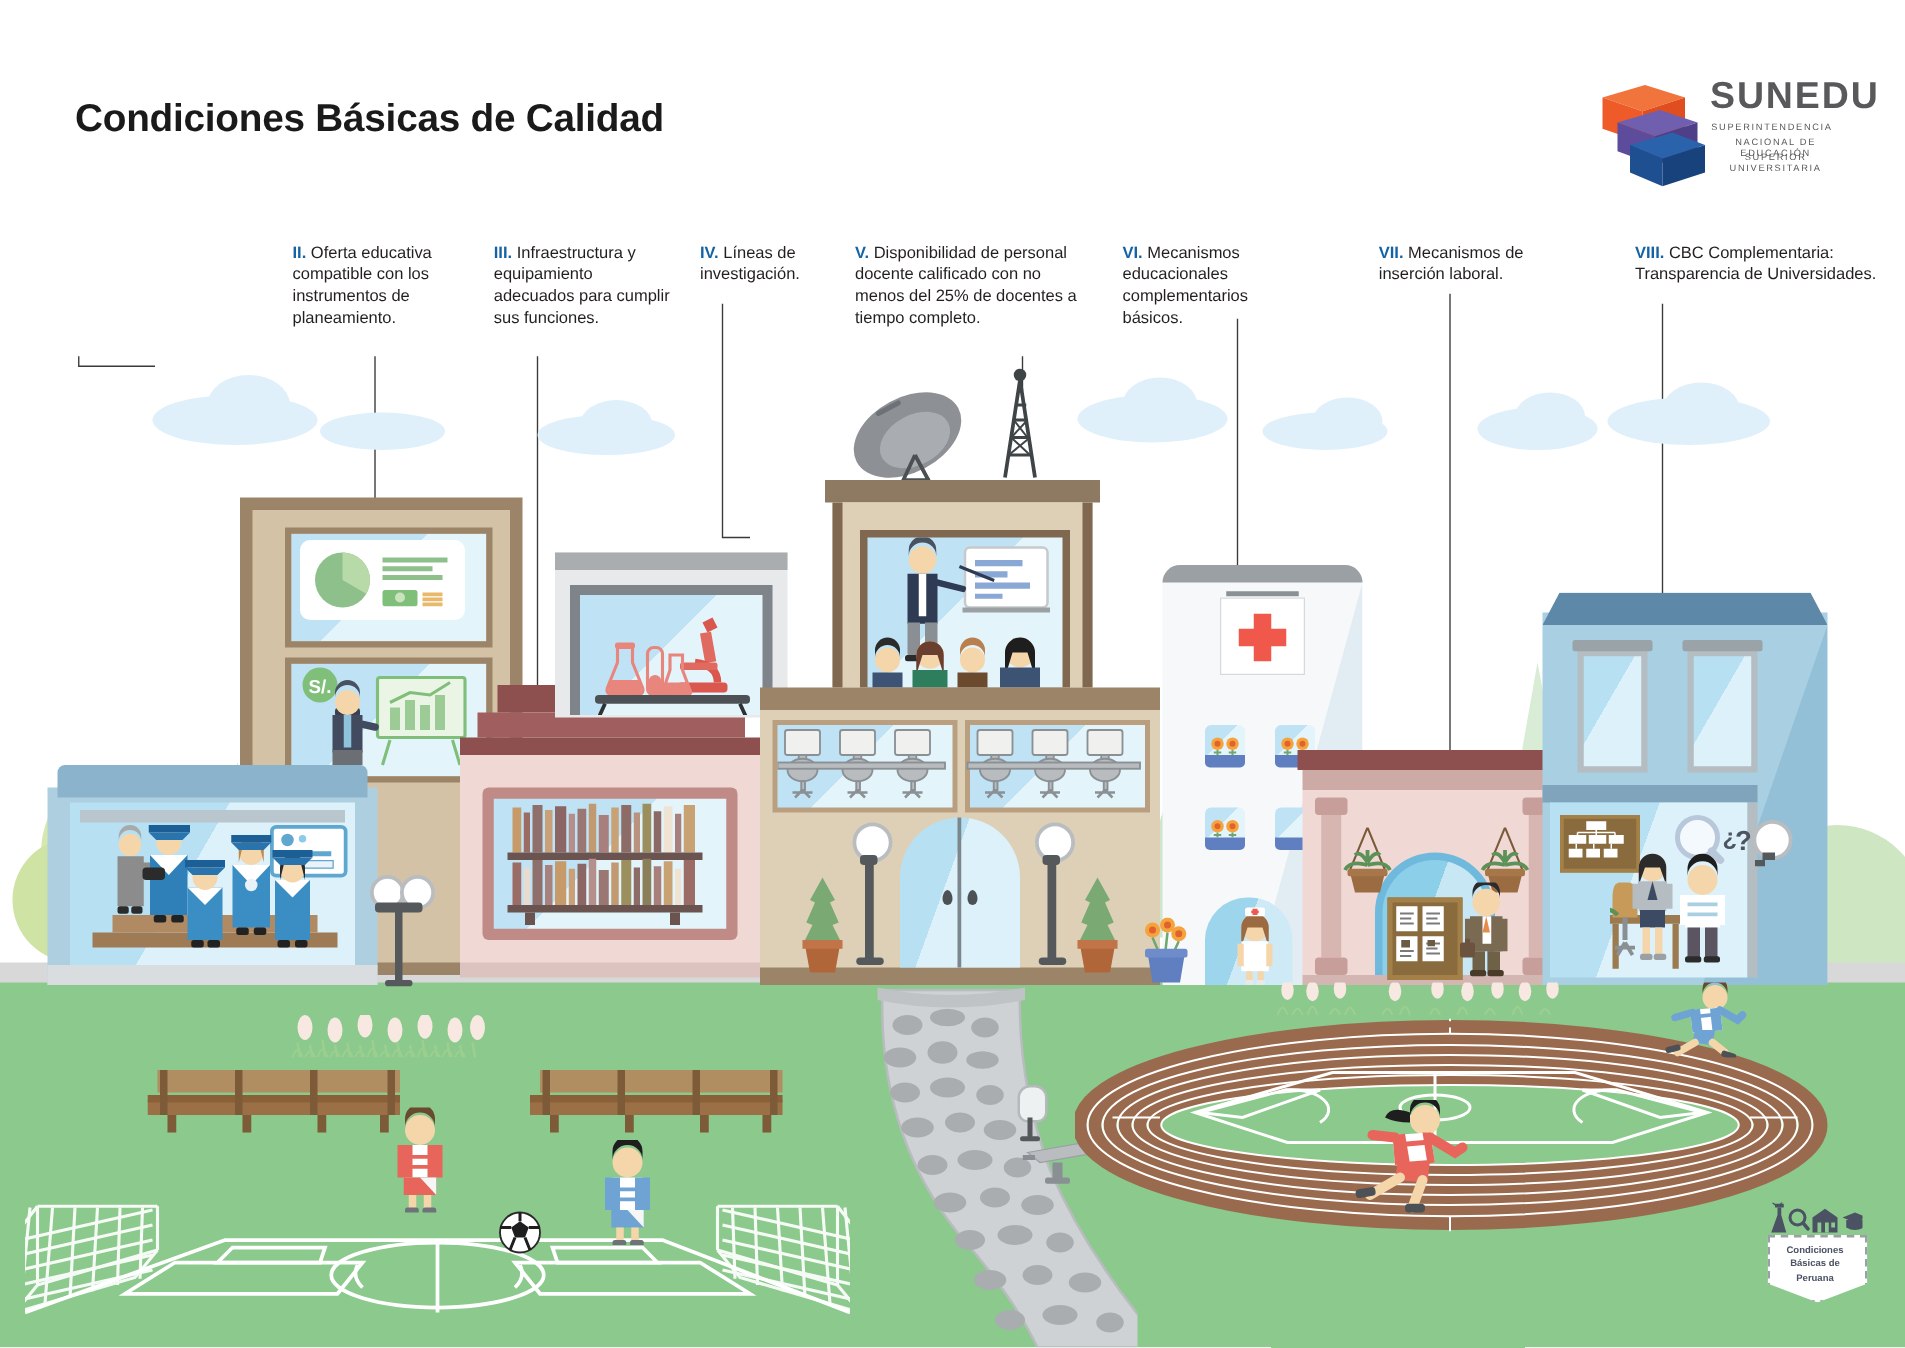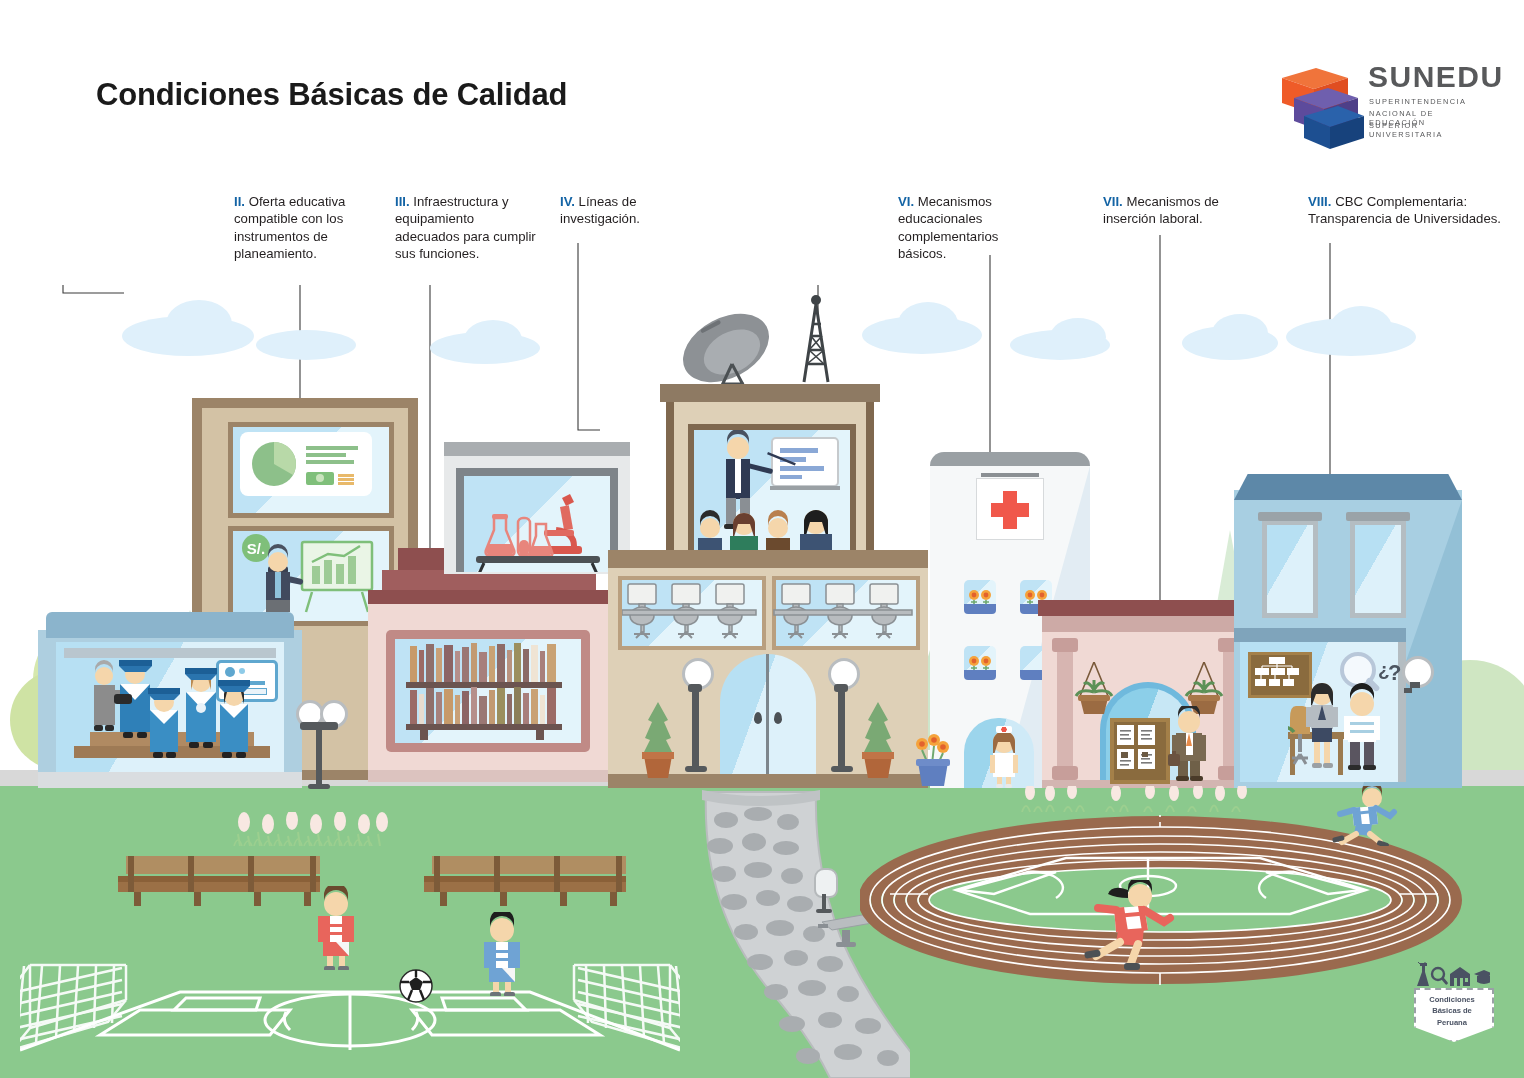--- a/index.html
+++ b/index.html
@@ -2,26 +2,26 @@
 <html><head>
 <meta charset="utf-8">
 <style>
   html,body{margin:0;padding:0;background:#fff;}
   body{width:1524px;height:1078px;overflow:hidden;
        font-family:"Liberation Sans","DejaVu Sans",sans-serif;}
   #stage{position:relative;width:1524px;height:1078px;background:#ffffff;overflow:hidden;}
 
   
   #title-block{position:absolute;left:60px;top:78px;}
-  #main-title{font-size:31px;font-weight:bold;color:#1a1a1a;letter-spacing:-.2px;line-height:1.12;margin-left:36px;}
+  #main-title{font-size:31px;font-weight:bold;color:#1a1a1a;letter-spacing:-.2px;line-height:1.12;}
   #sub-title{font-size:25px;color:#333;line-height:1.2;margin-top:3px;font-weight:400;}
 
   #logo{position:absolute;right:52px;top:52px;width:200px;height:100px;}
   #logo .lt{position:absolute;left:96px;top:8px;color:#58595b;font-size:30px;font-weight:bold;letter-spacing:1.5px;}
-  #logo .ls{position:absolute;left:97px;font-size:7.4px;color:#58595b;letter-spacing:1.35px;}
+  #logo .ls{position:absolute;left:97px;font-size:7.4px;color:#58595b;letter-spacing:1.35px;text-align:center;}
 
   
   .cap{position:absolute;font-size:13.2px;line-height:1.32;color:#231f20;}
   .cap b{color:#1464a5;font-weight:bold;}
 
   
   #ground{position:absolute;left:0;top:786px;width:1524px;height:292px;background:#8bc98d;}
   #sidewalk{position:absolute;left:0;top:770px;width:1524px;height:18px;background:#d8d8d8;}
 
   .cloud{position:absolute;background:#dff0fb;border-radius:50%;}
@@ -72,20 +72,24 @@
     <b>II.</b>
     <span>Oferta educativa compatible con los instrumentos de planeamiento.</span>
   </div>
   <div class="cap" style="left:395px;top:193px;width:146px">
     <b>III.</b>
     <span>Infraestructura y equipamiento adecuados para cumplir sus funciones.</span>
   </div>
   <div class="cap" style="left:560px;top:193px;width:112px">
     <b>IV.</b>
     <span>Líneas de investigación.</span>
+  </div>
+  <div class="cap" style="left:684px;top:193px;width:186px">
+    <b>V.</b>
+    <span>Disponibilidad de personal docente calificado con no menos del 25% de docentes a tiempo completo.</span>
   </div>
   <div class="cap" style="left:898px;top:193px;width:140px">
     <b>VI.</b>
     <span>Mecanismos educacionales complementarios básicos.</span>
   </div>
   <div class="cap" style="left:1103px;top:193px;width:150px">
     <b>VII.</b>
     <span>Mecanismos de inserción laboral.</span>
   </div>
   <div class="cap" style="left:1308px;top:193px;width:204px">

